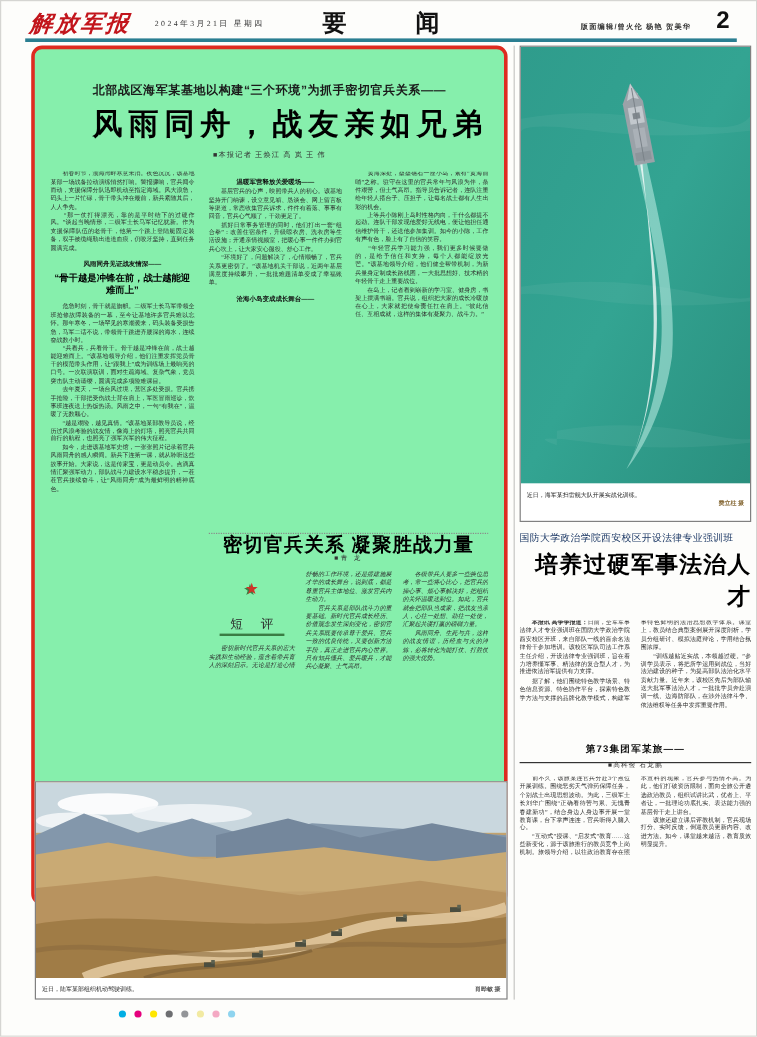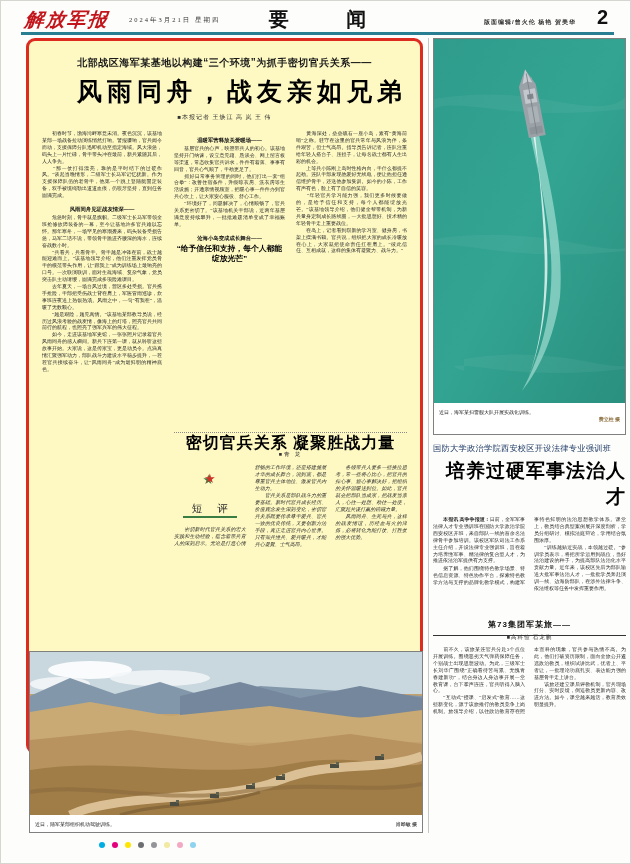--- a/index.html
+++ b/index.html
@@ -19,21 +19,21 @@
     font-size:20px; font-weight:900; letter-spacing:26px; text-indent:26px; color:#111;
     font-family:"Liberation Sans", sans-serif; }
   .hdr-editors { position:absolute; right:38px; top:13px; font-size:6px; color:#333; letter-spacing:1px;
     font-family:"Liberation Sans", sans-serif; font-weight:bold; }
   .hdr-pageno { position:absolute; right:6px; top:1px; font-size:20px; font-weight:900;
     font-family:"Liberation Sans", sans-serif; color:#111; }
   .hdr-rule { position:absolute; left:20px; right:16px; top:31px; height:2.5px; background:#2a7e91; }
 
   
   .redbox { position:absolute; left:25px; top:37px; width:397px; height:716px;
-    border:3.5px solid #dd2b20; border-radius:9px; padding:0 13px; overflow:hidden; background:#fef9c3; }
+    border:3.5px solid #dd2b20; border-radius:9px; padding:12px 13px; overflow:hidden; background:#86efac; }
   .rb-kicker { margin-top:15px; text-align:center; font-size:10px; font-weight:bold;
     letter-spacing:.5px; color:#1a1a1a; font-family:"Liberation Sans", sans-serif; }
   .rb-headline { margin-top:5px; text-align:right; font-size:25px; font-weight:900;
     letter-spacing:5px; color:#000; font-family:"Liberation Sans", sans-serif; white-space:nowrap; }
   .rb-byline { margin-top:5px; text-align:center; font-size:6px; color:#333; letter-spacing:1px; }
   .rb-cols { display:flex; gap:12px; margin-top:9px; height:502px; overflow:hidden; }
   .rb-col1 { width:120px; flex:none; }
   .rb-right { flex:1; display:flex; flex-direction:column; min-width:0; }
   .rb-right-top { height:294px; column-count:2; column-gap:11px; overflow:hidden; }
   .bodytext { font-size:5px; line-height:6.9px; text-align:justify; color:#2b2b2b; }
@@ -102,34 +102,34 @@
 
   <div class="redbox">
     <div class="rb-kicker">北部战区海军某基地以构建“三个环境”为抓手密切官兵关系——</div>
     <div class="rb-headline">风雨同舟，战友亲如兄弟</div>
     <div class="rb-byline">■本报记者 王焕江 高 岚 王 伟</div>
     <div class="rb-cols bodytext">
       <div class="rb-col1">
         <div class="para">　　初春时节，渤海湾畔寒意未消。夜色沉沉，该基地某部一场战备拉动演练悄然打响。警报骤响，官兵闻令而动，支援保障分队迅即机动至指定海域。风大浪急，码头上一片忙碌，骨干带头冲在最前，新兵紧随其后，人人争先。
 　　“那一仗打得漂亮，靠的是平时结下的过硬作风。”谈起当晚情形，二级军士长马军记忆犹新。作为支援保障队伍的老骨干，他第一个跳上登陆艇固定装备，双手被缆绳勒出道道血痕，仍咬牙坚持，直到任务圆满完成。</div>
         <div class="sub-intro">风雨同舟见证战友情深——</div>
+        <div class="sub-quote">“骨干越是冲锋在前，战士越能迎难而上”</div>
         <div class="para">　　危急时刻，骨干就是旗帜。二级军士长马军带领全班抢修故障装备的一幕，至今让基地许多官兵难以忘怀。那年寒冬，一场罕见的寒潮袭来，码头装备受损告急，马军二话不说，带领骨干跳进齐腰深的海水，连续奋战数小时。
 　　“兵看兵，兵看骨干。骨干越是冲锋在前，战士越能迎难而上。”该基地领导介绍，他们注重发挥党员骨干的模范带头作用，让“跟我上”成为训练场上最响亮的口号。一次联演联训，面对生疏海域、复杂气象，党员突击队主动请缨，圆满完成多项险难课目。
 　　去年夏天，一场台风过境，营区多处受损。官兵携手抢险，干部把受伤战士背在肩上，军医冒雨巡诊，炊事班连夜送上热饭热汤。风雨之中，一句“有我在”，温暖了无数颗心。
 　　“越是艰险，越见真情。”该基地某部教导员说，经历过风浪考验的战友情，像海上的灯塔，照亮官兵共同前行的航程，也照亮了强军兴军的伟大征程。
 　　如今，走进该基地军史馆，一张张照片记录着官兵风雨同舟的感人瞬间。新兵下连第一课，就从聆听这些故事开始。大家说，这是传家宝，更是动员令。点滴真情汇聚强军动力，部队战斗力建设水平稳步提升，一茬茬官兵接续奋斗，让“风雨同舟”成为最鲜明的精神底色。</div>
       </div>
       <div class="rb-right">
         <div class="rb-right-top">
           <div class="sub-intro">温暖军营释放关爱暖场——</div>
           <div class="para">　　基层官兵的心声，映照带兵人的初心。该基地坚持开门纳谏，设立意见箱、恳谈会、网上留言板等渠道，常态收集官兵诉求，件件有着落、事事有回音，官兵心气顺了，干劲更足了。
 　　抓好日常事务管理的同时，他们打出一套“组合拳”：改善住宿条件，升级晾衣房、洗衣房等生活设施；开通亲情视频室，把暖心事一件件办到官兵心坎上，让大家安心服役、舒心工作。
 　　“环境好了，问题解决了，心情顺畅了，官兵关系更密切了。”该基地机关干部说，近两年基层满意度持续攀升，一批批难题清单变成了幸福账单。</div>
           <div class="sub-intro">沧海小岛变成成长舞台——</div>
-          <div class="sub-quote">“给予信任和支持，每个人都能绽放光芒”</div>
           <div class="para">　　黄海深处，垒垒礁石一座小岛，素有“黄海前哨”之称。驻守在这里的官兵常年与风浪为伴，条件艰苦，但士气高昂。指导员告诉记者，连队注重给年轻人搭台子、压担子，让每名战士都有人生出彩的机会。
 　　上等兵小陈刚上岛时性格内向，干什么都提不起劲。连队干部发现他爱好无线电，便让他担任通信维护骨干，还送他参加集训。如今的小陈，工作有声有色，脸上有了自信的笑容。
 　　“年轻官兵学习能力强，我们更多时候要做的，是给予信任和支持，每个人都能绽放光芒。”该基地领导介绍，他们健全帮带机制，为新兵量身定制成长路线图，一大批思想好、技术精的年轻骨干走上重要战位。
 　　在岛上，记者看到崭新的学习室、健身房，书架上摆满书籍。官兵说，组织把大家的成长冷暖放在心上，大家就把使命责任扛在肩上。“彼此信任、互相成就，这样的集体有凝聚力、战斗力。”</div>
         </div>
 
         <div class="cmt">
           <div class="cmt-title">密切官兵关系 凝聚胜战力量</div>
           <div class="cmt-byline">■青 龙</div>
           <div class="cmt-cols">

